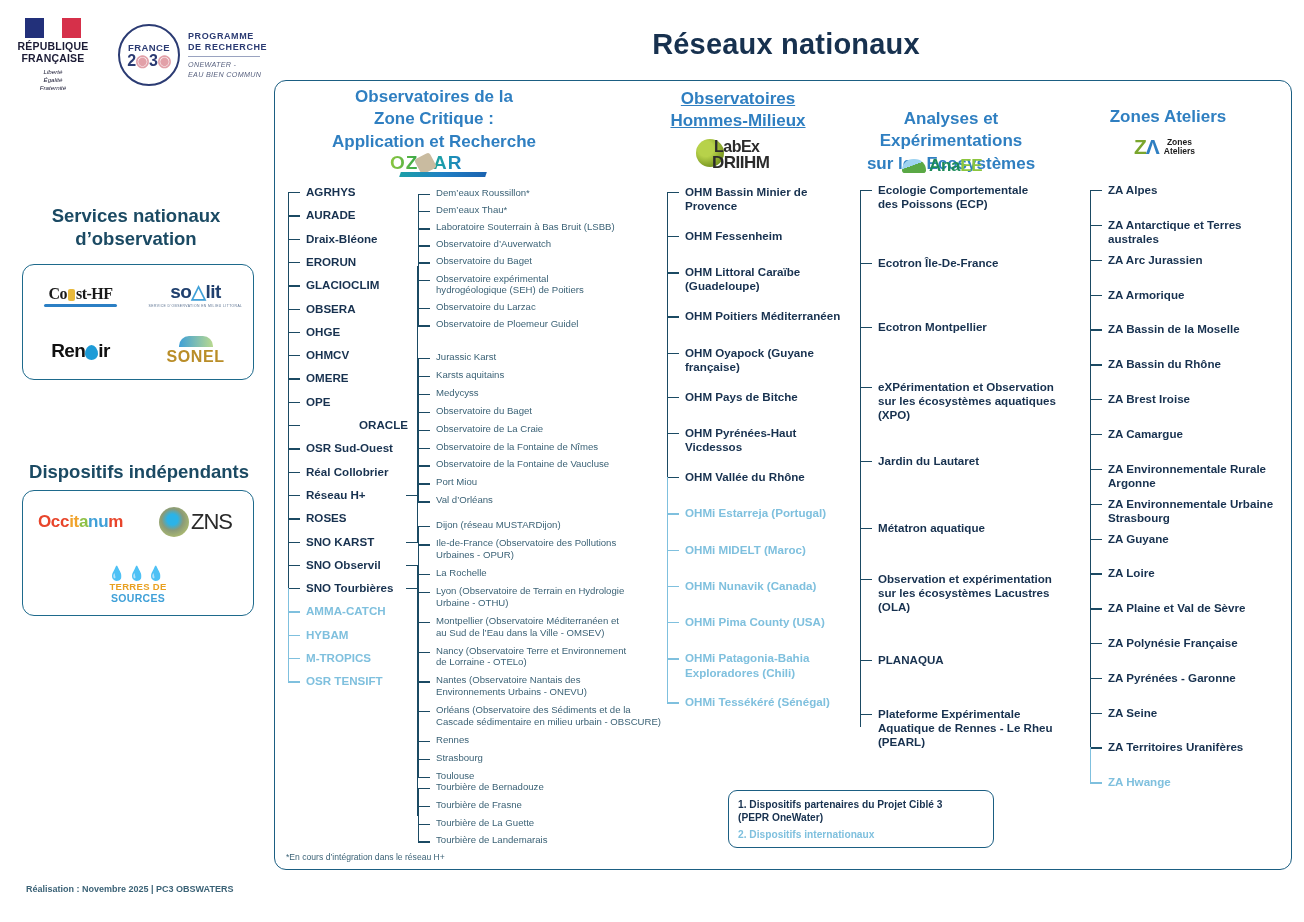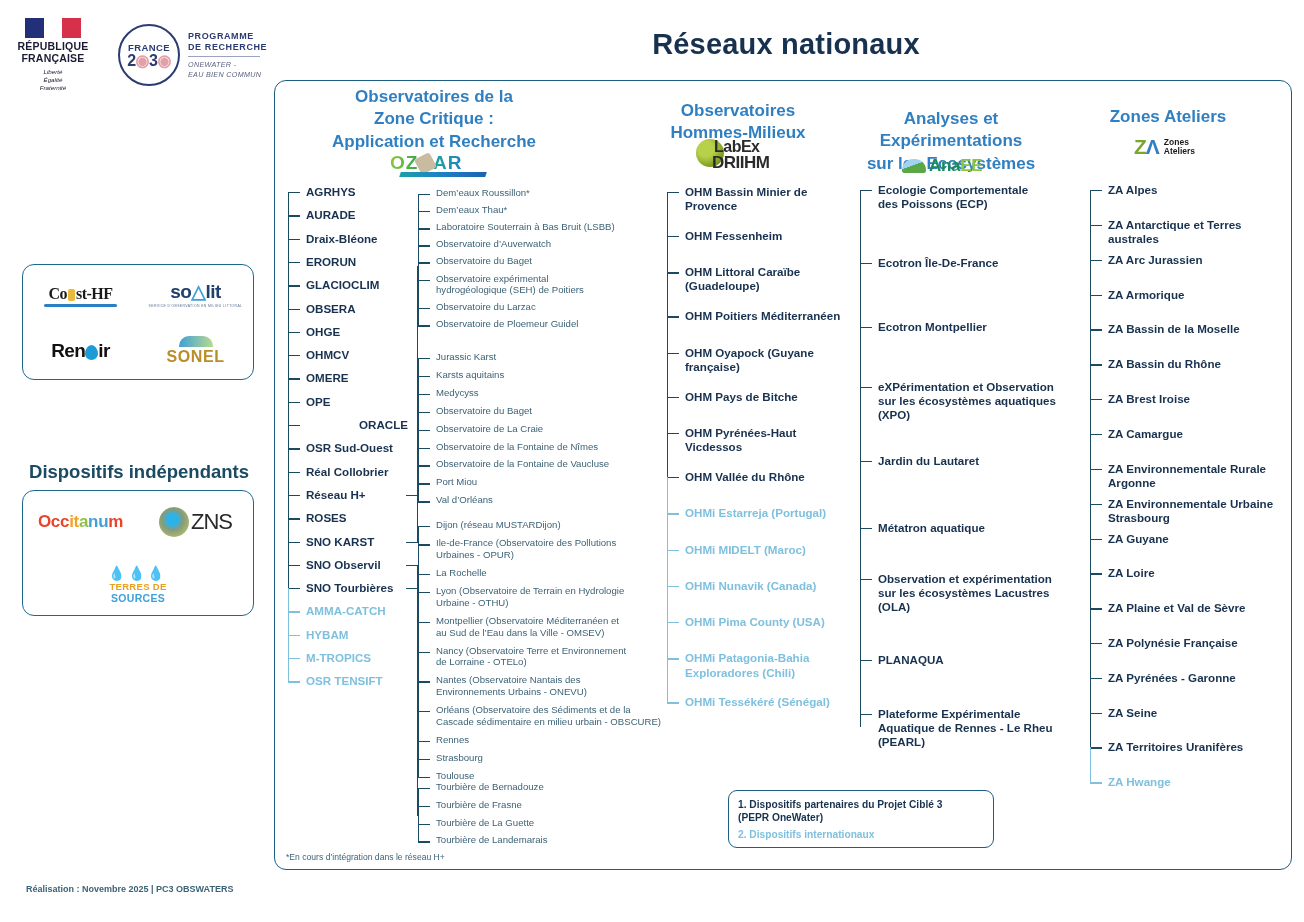--- a/index.html
+++ b/index.html
@@ -96,21 +96,21 @@
   #board {
     position: absolute; left: 274px; top: 80px; width: 1018px; height: 790px;
     border: 1.8px solid #1b5e82; border-radius: 12px; background: #fff;
   }
 
   .col-title {
     position: absolute; text-align: center; font-size: 17px; font-weight: bold;
     color: #2f7fc1; line-height: 1.32;
   }
   #t1 { left: 316px; top: 86px; width: 236px; }
-  #t2 { left: 658px; top: 100px; width: 160px; }
+  #t2 { left: 658px; top: 88px; width: 160px; text-decoration: underline; }
   #t3 { left: 856px; top: 108px; width: 190px; }
   #t4 { left: 1098px; top: 106px; width: 140px; }
 
   
   .net-logo { position: absolute; }
   #ozcarLogo { left: 390px; top: 152px; }
   .ozcar { position: relative; width: 96px; height: 24px; }
   .ozcar .txt { position: absolute; inset: 0; font-size: 19px; font-weight: bold;
     letter-spacing: 1px; background: linear-gradient(90deg,#8cc63f 0%,#3aa94a 28%,#1b9fa8 52%,#1f7fc4 78%,#1b63b0 100%);
     -webkit-background-clip: text; background-clip: text; color: transparent; }
@@ -126,21 +126,21 @@
   .driihm .l1 { position: absolute; left: 18px; top: 0px; font-size: 16px; font-weight: bold; color: #2b2b2b; letter-spacing:-.5px;}
   .driihm .l2 { position: absolute; left: 16px; top: 15px; font-size: 17px; font-weight: bold; color: #2b2b2b; letter-spacing:-.5px;}
 
   #anaeeLogo { left: 902px; top: 155px; }
   .anaee { position: relative; width: 92px; height: 22px; display:flex; align-items:center; gap:3px;}
   .anaee .hill { width: 24px; height: 14px; background: linear-gradient(160deg,#9fd3f0 0 45%, #5aa845 46% 100%);
      border-radius: 12px 12px 3px 3px; }
   .anaee .t { font-size: 17px; font-weight: bold; color: #1b8b5a; letter-spacing: -.3px; }
   .anaee .t em { font-style: normal; color: #8cc63f; }
 
-  #zaLogo { left: 1134px; top: 135px; }
+  #zaLogo { left: 1134px; top: 135px; text-align: center; }
   .zalogo { display: flex; align-items: center; gap: 5px; }
   .zalogo .mark { font-size: 21px; font-weight: bold; color: #7aa62e; letter-spacing: -1px; }
   .zalogo .mark em { font-style: normal; color: #2f7fc1; }
   .zalogo .txt { font-size: 8.5px; font-weight: bold; color: #1b1b1b; line-height: 1.1; }
   .node { position: absolute; display: flex; align-items: flex-start; }
   .node .stub { flex: 0 0 auto; height: 1.4px; background: #1b4a63; margin-top: 7px; }
   .node .lbl { padding-left: 6px; }
 
   .bold-node .lbl { font-size: 11.6px; font-weight: bold; color: #17314f; line-height: 1.22; }
   .thin-node .lbl { font-size: 9.6px; font-weight: normal; color: #3b6276; line-height: 1.22; }
@@ -194,20 +194,21 @@
         <div class="p1">DE RECHERCHE</div>
         <div class="rule"></div>
         <div class="p2">ONEWATER -</div>
         <div class="p2">EAU BIEN COMMUN</div>
       </div>
     </div>
   </div>
 
   <div class="page-title">Réseaux nationaux</div>
 
+  <div class="left-head" id="svcHead">Services nationaux<br>d’observation</div>
   <div class="card" id="svcCard">
     <div class="logo-grid">
       <div class="logo-cell">
         <div class="lg-coast">Co<span class="buoy"></span>st-HF<span class="wave"></span></div>
       </div>
       <div class="logo-cell">
         <div class="lg-somlit">
             <div class="w">so<em>△</em>lit</div>
             <div class="s">SERVICE D'OBSERVATION EN MILIEU LITTORAL</div>
           </div>

